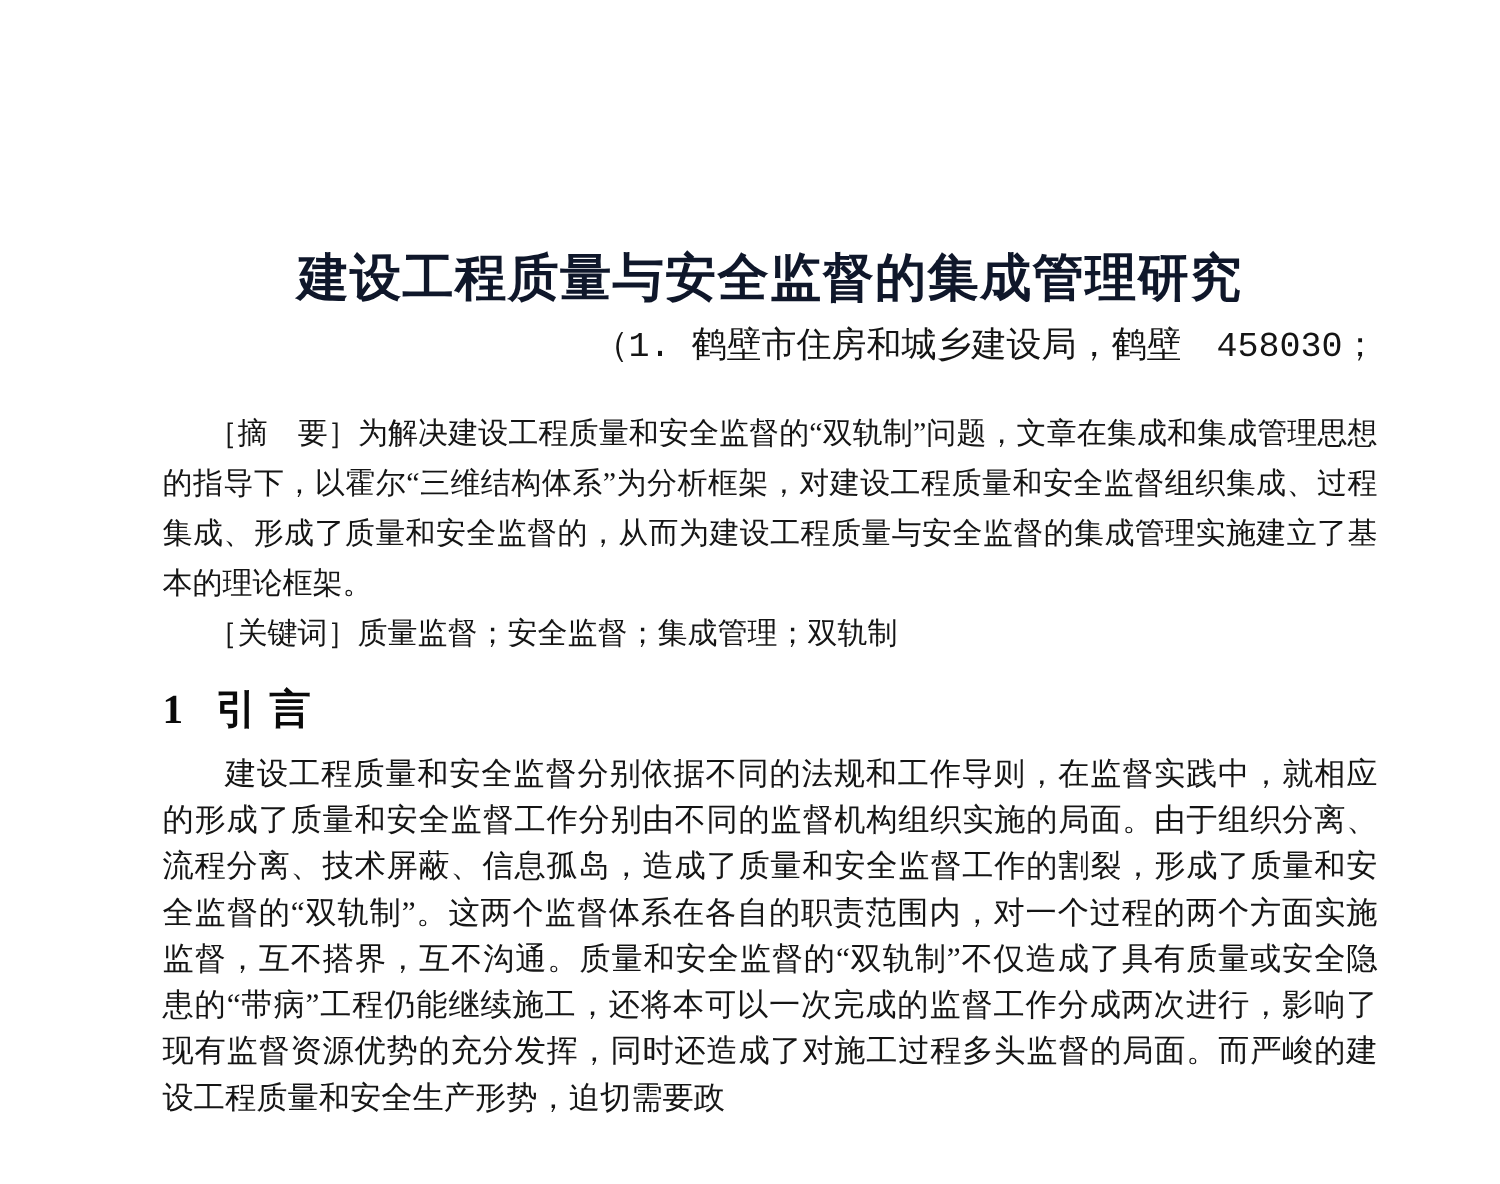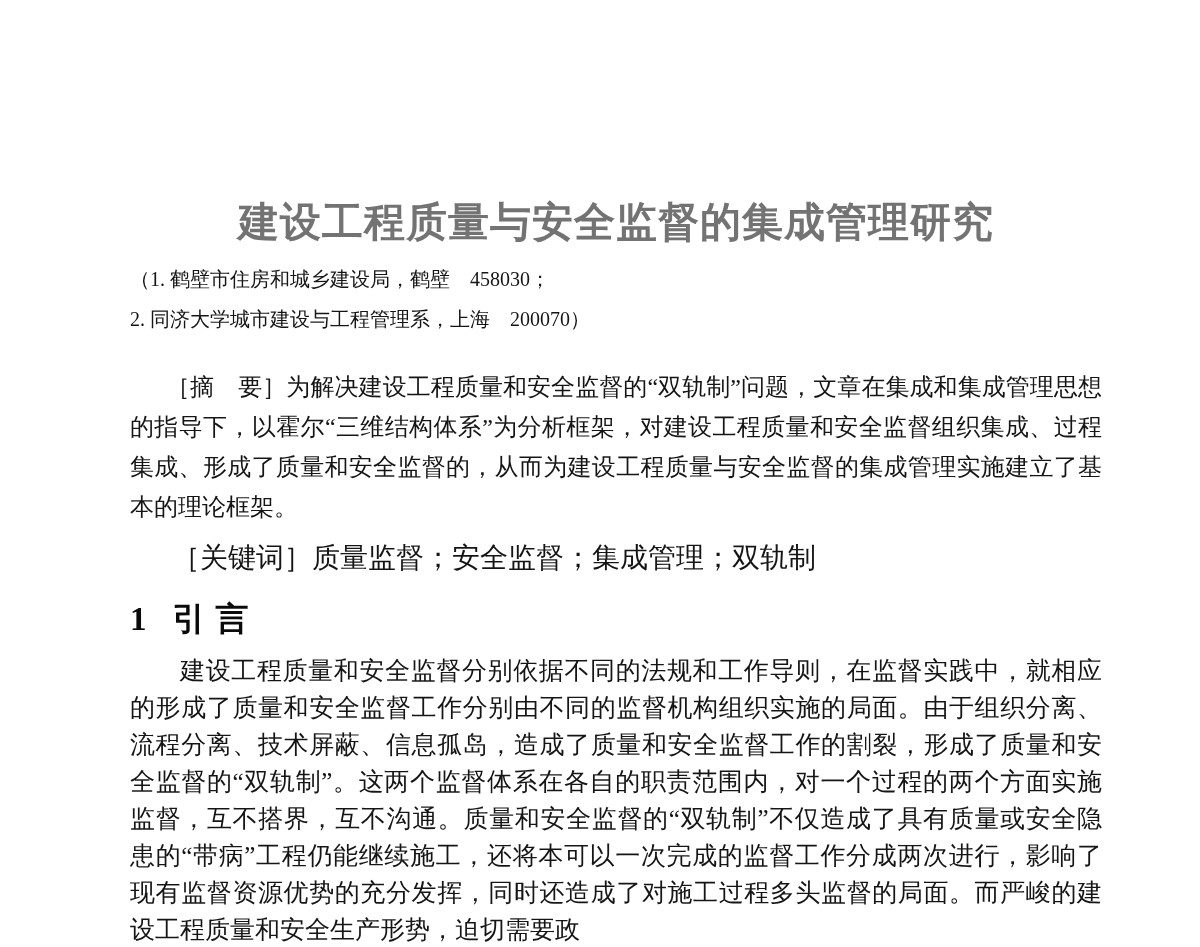--- a/index.html
+++ b/index.html
@@ -19,52 +19,52 @@
     top: 0;
     width: 972px;
   }
   .title {
     margin-top: 193px;
     text-align: center;
     font-size: 41px;
     line-height: 58px;
     font-weight: bold;
     letter-spacing: 1px;
-    color: #737373;
+    color: #0f172a;
   }
   .authors {
     margin-top: 22px;
     text-align: center;
     font-size: 24px;
     line-height: 36px;
   }
   .authors sup {
     font-size: 15px;
     vertical-align: super;
     margin-left: 3px;
   }
   .author-gap { display: inline-block; width: 38px; }
   .affiliations {
     margin-top: 8px;
-    text-align: left;
-    font-size: 20px;
+    text-align: right;
+    font-size: 28px;
     line-height: 40px;
+    font-family: Liberation Mono, monospace;
   }
   .abstract {
     margin-top: 28px;
     font-size: 24px;
     line-height: 40px;
     text-align: justify;
     text-indent: 1.5em;
   }
   .keywords {
-    font-size: 28px;
+    font-size: 24px;
     line-height: 40px;
     text-indent: 1.5em;
-    margin-top: 11px;
   }
   .label-bold { font-weight: normal; }
   .section-heading {
     margin-top: 18px;
     font-size: 33px;
     line-height: 46px;
     font-weight: bold;
     color: #0a0a0a;
   }
   .section-num { display: inline-block; }
@@ -82,21 +82,20 @@
 <body>
 
 <div class="page">
   <div class="content">
 
     <h1 class="title">建设工程质量与安全监督的集成管理研究</h1>
 
 
     <div class="affiliations">
       <div>（1. 鹤壁市住房和城乡建设局，鹤壁　458030；</div>
-      <div>2. 同济大学城市建设与工程管理系，上海　200070）</div>
     </div>
 
     <p class="abstract"><span class="label-bold">［摘　要］</span><span>为解决建设工程质量和安全监督的“双轨制”问题，文章在集成和集成管理思想的指导下，以霍尔“三维结构体系”为分析框架，对建设工程质量和安全监督组织集成、过程集成、形成了质量和安全监督的，从而为建设工程质量与安全监督的集成管理实施建立了基本的理论框架。</span></p>
 
     <p class="keywords"><span class="label-bold">［关键词］</span><span>质量监督；安全监督；集成管理；双轨制</span></p>
 
     <h2 class="section-heading"><span class="section-num">1</span><span class="section-gap"></span><span class="section-title">引言</span></h2>
 
     <p class="body-paragraph">建设工程质量和安全监督分别依据不同的法规和工作导则，在监督实践中，就相应的形成了质量和安全监督工作分别由不同的监督机构组织实施的局面。由于组织分离、流程分离、技术屏蔽、信息孤岛，造成了质量和安全监督工作的割裂，形成了质量和安全监督的“双轨制”。这两个监督体系在各自的职责范围内，对一个过程的两个方面实施监督，互不搭界，互不沟通。质量和安全监督的“双轨制”不仅造成了具有质量或安全隐患的“带病”工程仍能继续施工，还将本可以一次完成的监督工作分成两次进行，影响了现有监督资源优势的充分发挥，同时还造成了对施工过程多头监督的局面。而严峻的建设工程质量和安全生产形势，迫切需要政</p>
 

